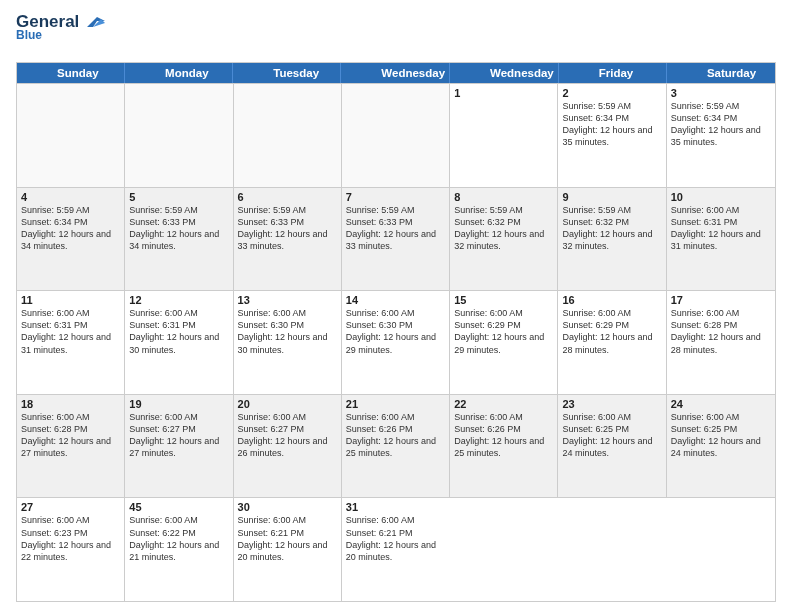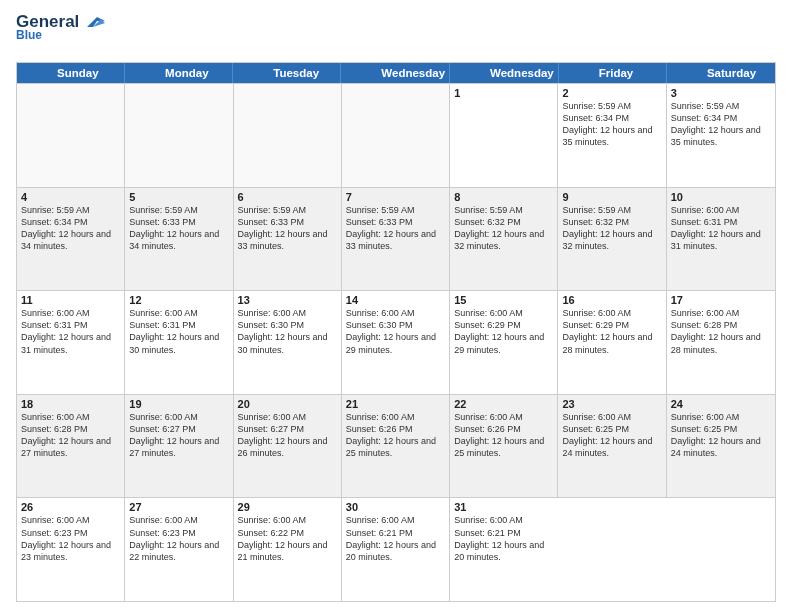--- a/index.html
+++ b/index.html
@@ -305,35 +305,28 @@
           <div class="cal-cell shaded">
             <div class="day-num">24</div>
             <div class="day-info">Sunrise: 6:00 AM
 Sunset: 6:25 PM
 Daylight: 12 hours
 and 24 minutes.</div>
           </div>
         </div>
         <div class="cal-week">
           <div class="cal-cell">
-            <div class="day-num">26</div>
+            <div class="day-num">27</div>
             <div class="day-info">Sunrise: 6:00 AM
 Sunset: 6:23 PM
 Daylight: 12 hours
-and 23 minutes.</div>
-          </div>
-          <div class="cal-cell">
-            <div class="day-num">27</div>
-            <div class="day-info">Sunrise: 6:00 AM
-Sunset: 6:23 PM
-Daylight: 12 hours
 and 22 minutes.</div>
           </div>
           <div class="cal-cell">
-            <div class="day-num">29</div>
+            <div class="day-num">45</div>
             <div class="day-info">Sunrise: 6:00 AM
 Sunset: 6:22 PM
 Daylight: 12 hours
 and 21 minutes.</div>
           </div>
           <div class="cal-cell">
             <div class="day-num">30</div>
             <div class="day-info">Sunrise: 6:00 AM
 Sunset: 6:21 PM
 Daylight: 12 hours

